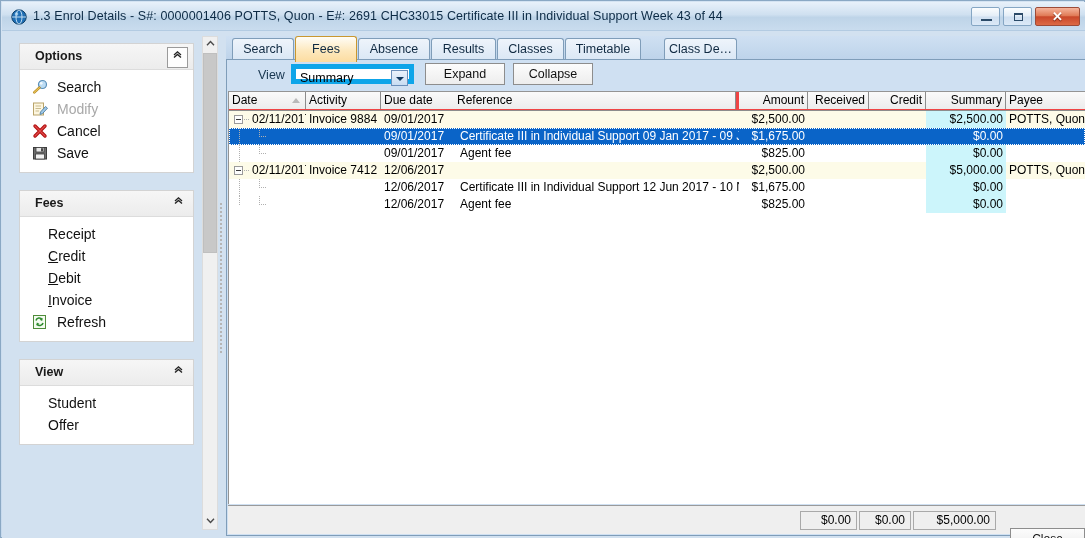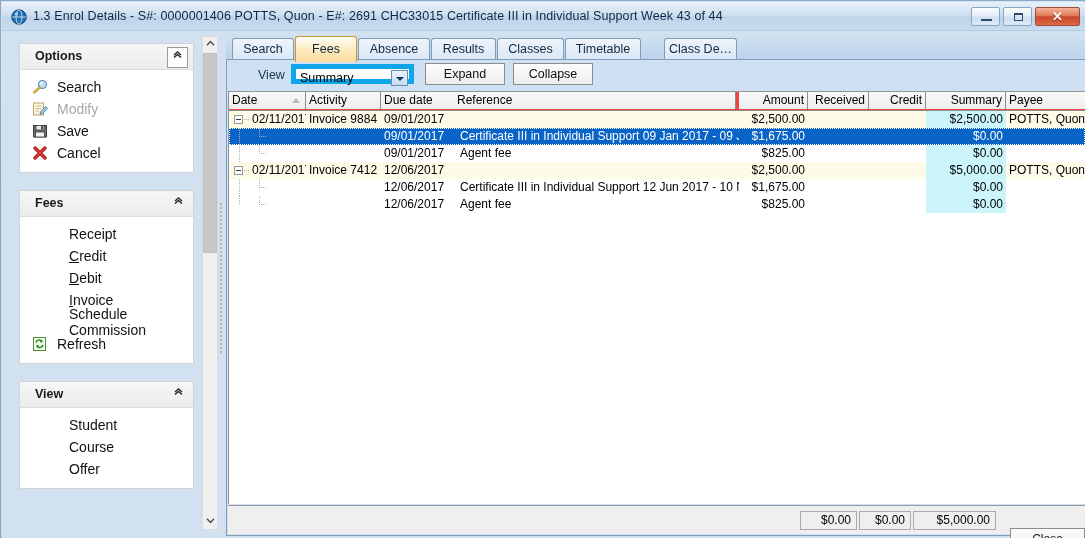--- a/index.html
+++ b/index.html
@@ -154,21 +154,21 @@
     padding-left: 12px;
     font-size: 14px;
     color: #111;
   }
   .menu-item .mi-icon {
     width: 18px; height: 16px;
     margin-right: 7px;
     position: relative;
     flex: 0 0 18px;
   }
-  .menu-item.noicon { padding-left: 49px; }
+  .menu-item.noicon { padding-left: 28px; }
   .menu-item.dim { color: #a8a8a8; }
   .menu-item u { text-decoration: underline; }
 
   
   .side-scroll {
     position: absolute;
     left: 200px; top: 5px;
     width: 16px;
     height: 494px;
     background: #f0f0f0;
@@ -505,36 +505,36 @@
                   <line x1="3.5" y1="7.5" x2="9" y2="7.5" stroke="#c9bb8e" stroke-width="1"></line>
                   <line x1="3.5" y1="10" x2="7" y2="10" stroke="#c9bb8e" stroke-width="1"></line>
                   <path d="M8.5 11 L13.5 5.5 L15.5 7.2 L10.5 12.6 L8 13.4 Z" fill="#9fc9e8" stroke="#4f7ea3" stroke-width=".9"></path>
                 </svg>
               </span>
               <span>Modify</span>
             </div>
             <div class="menu-item">
               <span class="mi-icon">
                 <svg width="17" height="16" viewBox="0 0 17 16">
+                  <path d="M3 3 L13 13 M13 3 L3 13" stroke="#b01010" stroke-width="3.4" stroke-linecap="round"></path>
+                  <path d="M3 3 L13 13 M13 3 L3 13" stroke="#e24a4a" stroke-width="1.2" stroke-linecap="round"></path>
+                </svg>
+              </span>
+              <span>Cancel</span>
+            </div>
+            <div class="menu-item">
+              <span class="mi-icon">
+                <svg width="17" height="16" viewBox="0 0 17 16">
                   <rect x="1.5" y="2.5" width="13" height="11.5" fill="#6f6f6f" stroke="#3c3c3c" stroke-width="1"></rect>
                   <rect x="4" y="2.5" width="8" height="4.5" fill="#e9e9e9" stroke="#3c3c3c" stroke-width=".8"></rect>
                   <rect x="9" y="3.2" width="2" height="3.2" fill="#4a4a4a"></rect>
                   <rect x="3.5" y="9" width="9" height="5" fill="#f2f2f2" stroke="#3c3c3c" stroke-width=".8"></rect>
                 </svg>
               </span>
               <span>Save</span>
-            </div>
-            <div class="menu-item">
-              <span class="mi-icon">
-                <svg width="17" height="16" viewBox="0 0 17 16">
-                  <path d="M3 3 L13 13 M13 3 L3 13" stroke="#b01010" stroke-width="3.4" stroke-linecap="round"></path>
-                  <path d="M3 3 L13 13 M13 3 L3 13" stroke="#e24a4a" stroke-width="1.2" stroke-linecap="round"></path>
-                </svg>
-              </span>
-              <span>Cancel</span>
             </div>
           </div>
         </div>
 
         <div class="panel">
           <div class="panel-head">
             <span class="panel-title">Fees</span>
             <span class="panel-collapse">
               <svg width="11" height="11" viewBox="0 0 11 11">
                   <path d="M2 6 L5.5 2.8 L9 6 M2 8.6 L5.5 5.4 L9 8.6" fill="none" stroke="#222" stroke-width="1.3"></path>
@@ -546,23 +546,20 @@
               <span>Receipt</span>
             </div>
             <div class="menu-item noicon">
               <span><u>C</u>redit</span>
             </div>
             <div class="menu-item noicon">
               <span><u>D</u>ebit</span>
             </div>
             <div class="menu-item noicon">
               <span><u>I</u>nvoice</span>
-            </div>
-            <div class="menu-item noicon">
-              <span>Schedule Commission</span>
             </div>
             <div class="menu-item">
               <span class="mi-icon">
                 <svg width="17" height="16" viewBox="0 0 17 16">
                   <rect x="1.5" y="1.5" width="12" height="13" fill="#f4fbf0" stroke="#4f8c3a" stroke-width="1"></rect>
                   <path d="M4 6.5 a3.3 3.3 0 0 1 6 -1" fill="none" stroke="#2e8b2e" stroke-width="1.6"></path>
                   <path d="M10.6 4 L10.2 7 L7.6 5.8 Z" fill="#2e8b2e"></path>
                   <path d="M11 9 a3.3 3.3 0 0 1 -6 1" fill="none" stroke="#2e8b2e" stroke-width="1.6"></path>
                   <path d="M4.4 11.5 L4.8 8.5 L7.4 9.7 Z" fill="#2e8b2e"></path>
                 </svg>
@@ -577,23 +574,20 @@
             <span class="panel-title">View</span>
             <span class="panel-collapse">
               <svg width="11" height="11" viewBox="0 0 11 11">
                   <path d="M2 6 L5.5 2.8 L9 6 M2 8.6 L5.5 5.4 L9 8.6" fill="none" stroke="#222" stroke-width="1.3"></path>
                 </svg>
             </span>
           </div>
           <div class="panel-body">
             <div class="menu-item noicon">
               <span>Student</span>
-            </div>
-            <div class="menu-item noicon">
-              <span>Course</span>
             </div>
             <div class="menu-item noicon">
               <span>Offer</span>
             </div>
           </div>
         </div>
       </div>
 
       <div class="side-scroll">
         <div class="ss-arrow up">

